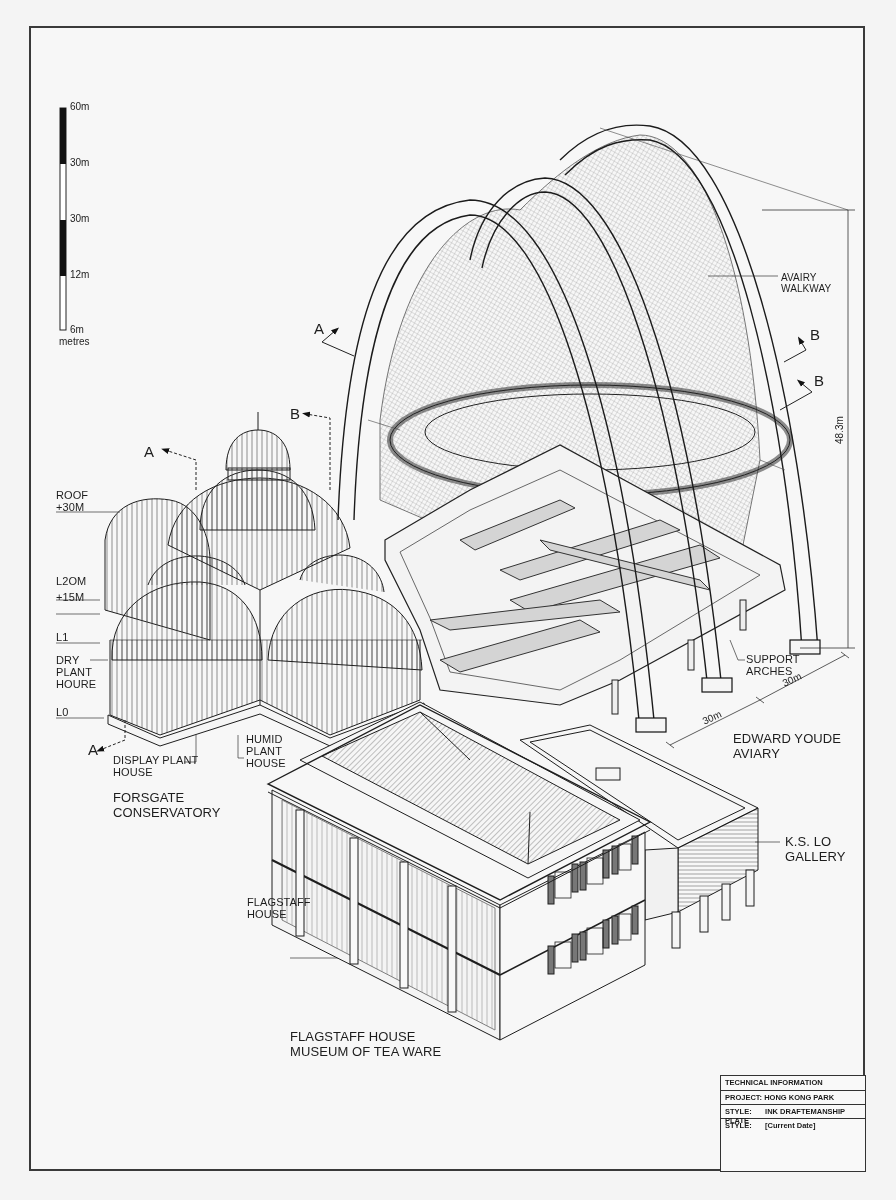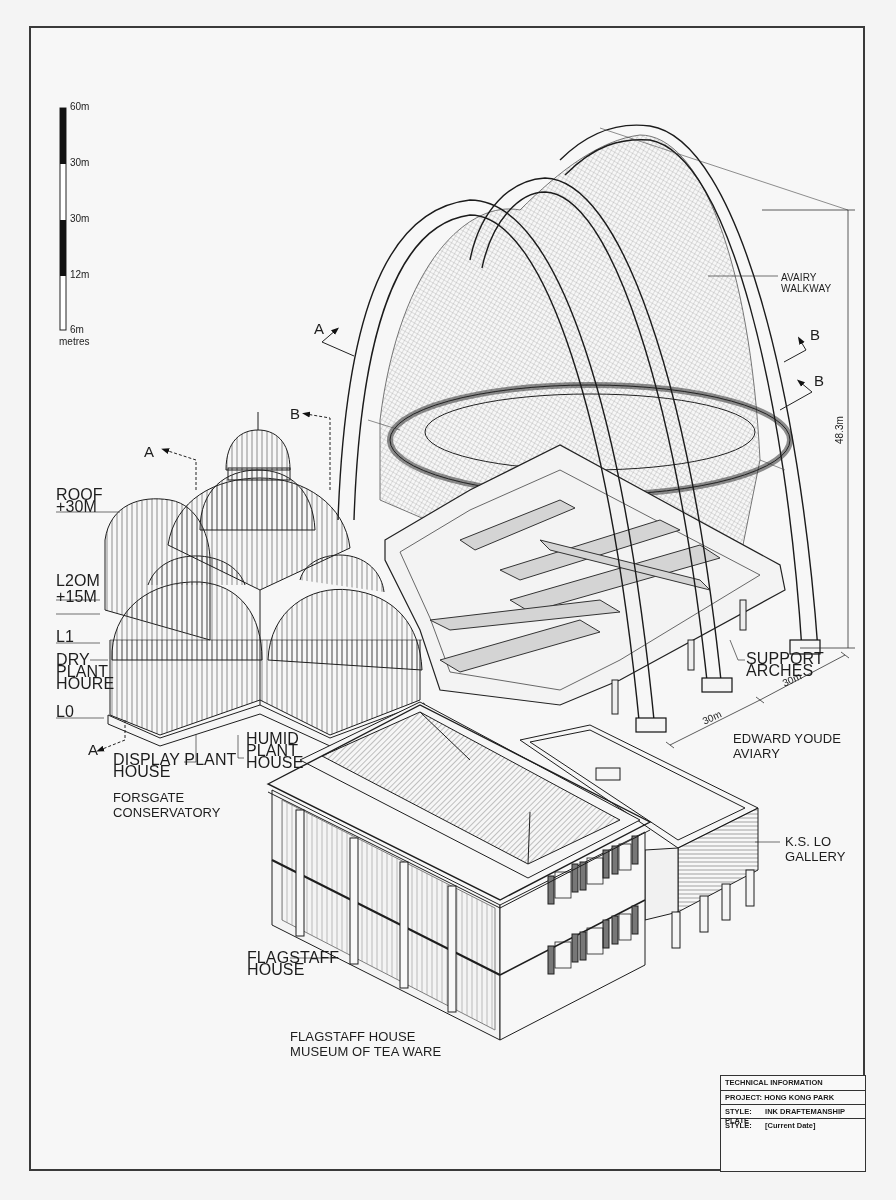--- a/index.html
+++ b/index.html
@@ -7,21 +7,21 @@
     width: 896px; height: 1200px; background: #f4f4f4;
     position: relative; overflow: hidden;
     font-family: "Liberation Sans", "DejaVu Sans", sans-serif; color: #1a1a1a;
   }
   .frame {
     position: absolute; left: 29px; top: 26px; width: 836px; height: 1145px;
     border: 2px solid #3a3a3a; background: #f7f7f7; box-sizing: border-box;
   }
   svg.drawing { position: absolute; left: 0; top: 0; }
   .lbl {
-    position: absolute; font-size: 16px; line-height: 12px; text-transform: uppercase;
+    position: absolute; font-size: 11px; line-height: 12px; text-transform: uppercase;
     color: #1d1d1d; letter-spacing: 0.1px; white-space: pre-line;
   }
   .lbl.big { font-size: 13px; line-height: 15px; }
   .lbl.mark { font-size: 15px; line-height: 15px; }
   .lbl.small { font-size: 10px; line-height: 11px; text-transform: none; }
   .scale-lbl { position: absolute; font-size: 10px; color: #222; }
   .titleblock {
     position: absolute; left: 720px; top: 1075px; width: 146px; height: 97px;
     border: 1.5px solid #333; background: #f9f9f9; box-sizing: border-box;
     font-size: 7.5px; font-weight: bold; line-height: 9px; text-transform: uppercase;
@@ -264,21 +264,21 @@
 ARCHES</span>
 <span class="rot" style="left:834px;top:444px">48.3m</span>
 <span class="lbl small" style="left:702px;top:712px;transform:rotate(-25deg)">30m</span>
 <span class="lbl small" style="left:782px;top:674px;transform:rotate(-25deg)">30m</span>
 <span class="lbl big" style="left:733px;top:731px">EDWARD YOUDE
 AVIARY</span>
 
 <span class="lbl big" style="left:785px;top:834px">K.S. LO
 GALLERY</span>
 
-<span class="lbl" style="left:247px;top:952px">FLAGSTAFF
+<span class="lbl" style="left:247px;top:896px">FLAGSTAFF
 HOUSE</span>
 <span class="lbl big" style="left:290px;top:1029px">FLAGSTAFF HOUSE
 MUSEUM OF TEA WARE</span>
 
 <div class="titleblock">
   <div class="tb-row" style="height:15px">TECHNICAL INFORMATION</div>
   <div class="tb-row" style="height:14px">
     <span>PROJECT:</span>
     <span>HONG KONG PARK</span>
   </div>

